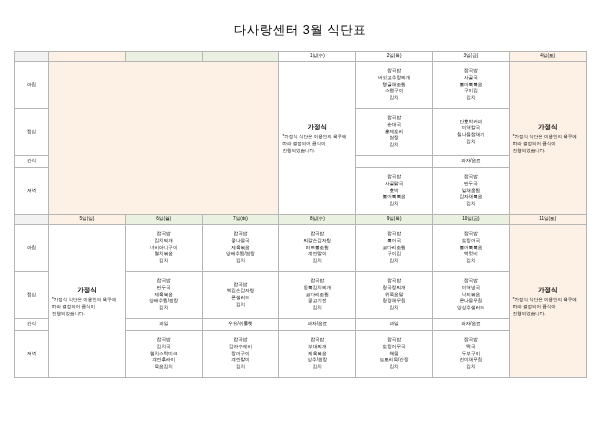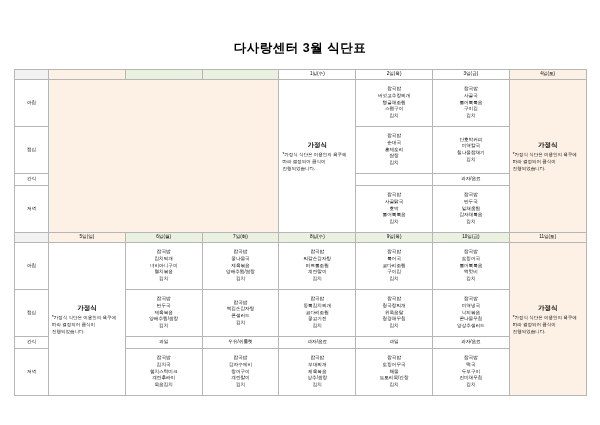--- a/index.html
+++ b/index.html
@@ -17,23 +17,23 @@
   .page {
     width: 600px;
     height: 425px;
     position: relative;
     box-sizing: border-box;
     padding: 0 14px;
   }
   .doc-title {
     text-align: center;
     font-size: 12.5px;
-    font-weight: bold;
+    font-weight: normal;
     letter-spacing: 0.5px;
-    padding-top: 40px;
+    padding-top: 22px;
     padding-bottom: 12px;
   }
   table.menu {
     border-collapse: collapse;
     table-layout: fixed;
     width: 572px;
     margin: 0 auto;
   }
   table.menu td {
     border: 1px solid #b6b6b6;

